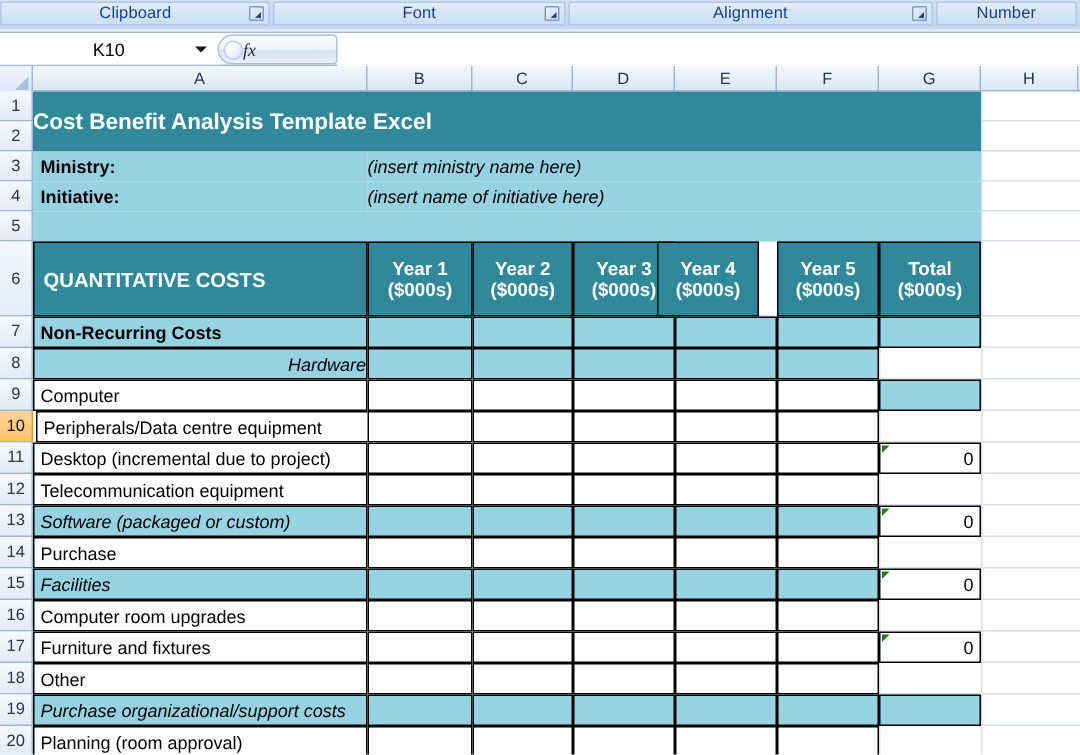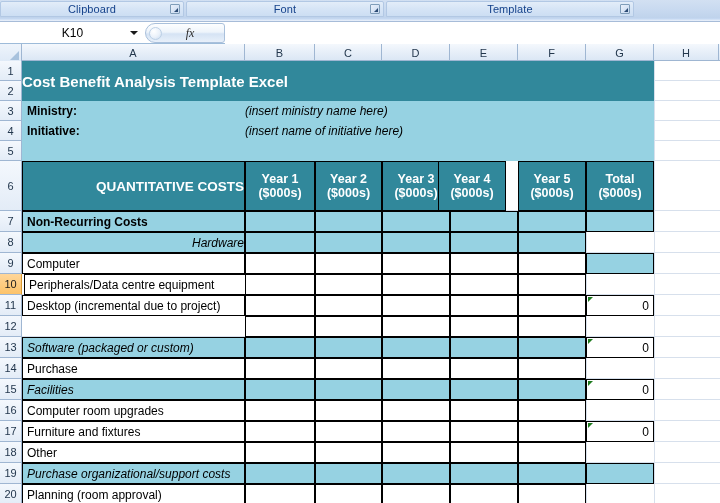--- a/index.html
+++ b/index.html
@@ -122,21 +122,21 @@
   .fx-knob {
     width: 13px; height: 13px;
     border-radius: 50%;
     margin-left: 3px;
     background: radial-gradient(circle at 35% 30%, #ffffff 0%, #eaf1fa 55%, #c9daee 100%);
     border: 1px solid #bcd0e6;
     box-sizing: border-box;
   }
   .fx-label {
     flex: 1;
-    text-align: center;
+    text-align: left;
     font-family: "Liberation Serif", serif;
     font-style: italic;
     font-size: 12px;
     color: #2c2c2c;
     padding-right: 6px;
   }
   .formula-input {
     flex: 1;
     height: 19px;
     background: #ffffff;
@@ -278,21 +278,20 @@
     color: #ffffff;
     line-height: 1.12;
     text-align: center;
   }
   .hdr-cell-left {
     font-weight: bold;
     font-size: 13.5px;
     color: #ffffff;
     padding-left: 6px;
     align-items: center;
-    justify-content: flex-end;
   }
   .rowlabel {
     padding-left: 4px;
     font-size: 12px;
   }
   .rowlabel.bold { font-weight: bold; }
   .rowlabel.italic { font-style: italic; }
   .numcell {
     justify-content: flex-end;
     padding-right: 4px;
@@ -313,22 +312,25 @@
 <div class="ribbon">
   <div class="ribbon-group g-clipboard">
     <span class="ribbon-group-label">Clipboard</span>
     <span class="dialog-launcher"></span>
   </div>
   <div class="ribbon-group g-font">
     <span class="ribbon-group-label">Font</span>
     <span class="dialog-launcher"></span>
   </div>
   <div class="ribbon-group g-alignment">
-    <span class="ribbon-group-label">Template</span>
+    <span class="ribbon-group-label">Alignment</span>
     <span class="dialog-launcher"></span>
+  </div>
+  <div class="ribbon-group g-number">
+    <span class="ribbon-group-label">Number</span>
   </div>
 </div>
 <div class="ribbon-underline"></div>
 
 <div class="formula-bar">
   <div class="name-box">
     <span class="name-box-text">K10</span>
     <span class="name-box-arrow"></span>
   </div>
   <div class="fx-group">
@@ -494,20 +496,23 @@
       </div>
       <div class="tmpl-cell b-all white-cell" style="left: 223px; width: 70px; top: 234px; height: 21px;"></div>
       <div class="tmpl-cell b-all white-cell" style="left: 293px; width: 67px; top: 234px; height: 21px;"></div>
       <div class="tmpl-cell b-all white-cell" style="left: 360px; width: 68px; top: 234px; height: 21px;"></div>
       <div class="tmpl-cell b-all white-cell" style="left: 428px; width: 68px; top: 234px; height: 21px;"></div>
       <div class="tmpl-cell b-all white-cell" style="left: 496px; width: 68px; top: 234px; height: 21px;"></div>
       <div class="tmpl-cell b-all numcell white-cell" style="left: 564px; width: 68px; top: 234px; height: 21px;">
         <span class="err-tri"></span>
         <span>0</span>
       </div>
+      <div class="tmpl-cell b-all white-cell" style="left: 0px; width: 223px; top: 255px; height: 21px;">
+        <span class="rowlabel">Telecommunication equipment</span>
+      </div>
       <div class="tmpl-cell b-all white-cell" style="left: 223px; width: 70px; top: 255px; height: 21px;"></div>
       <div class="tmpl-cell b-all white-cell" style="left: 293px; width: 67px; top: 255px; height: 21px;"></div>
       <div class="tmpl-cell b-all white-cell" style="left: 360px; width: 68px; top: 255px; height: 21px;"></div>
       <div class="tmpl-cell b-all white-cell" style="left: 428px; width: 68px; top: 255px; height: 21px;"></div>
       <div class="tmpl-cell b-all white-cell" style="left: 496px; width: 68px; top: 255px; height: 21px;"></div>
       <div class="tmpl-cell b-all numcell white-cell" style="left: 564px; width: 68px; top: 255px; height: 21px;">
         <span class="err-tri"></span>
         <span>0</span>
       </div>
       <div class="tmpl-cell b-all lightblue" style="left: 0px; width: 223px; top: 276px; height: 21px;">

